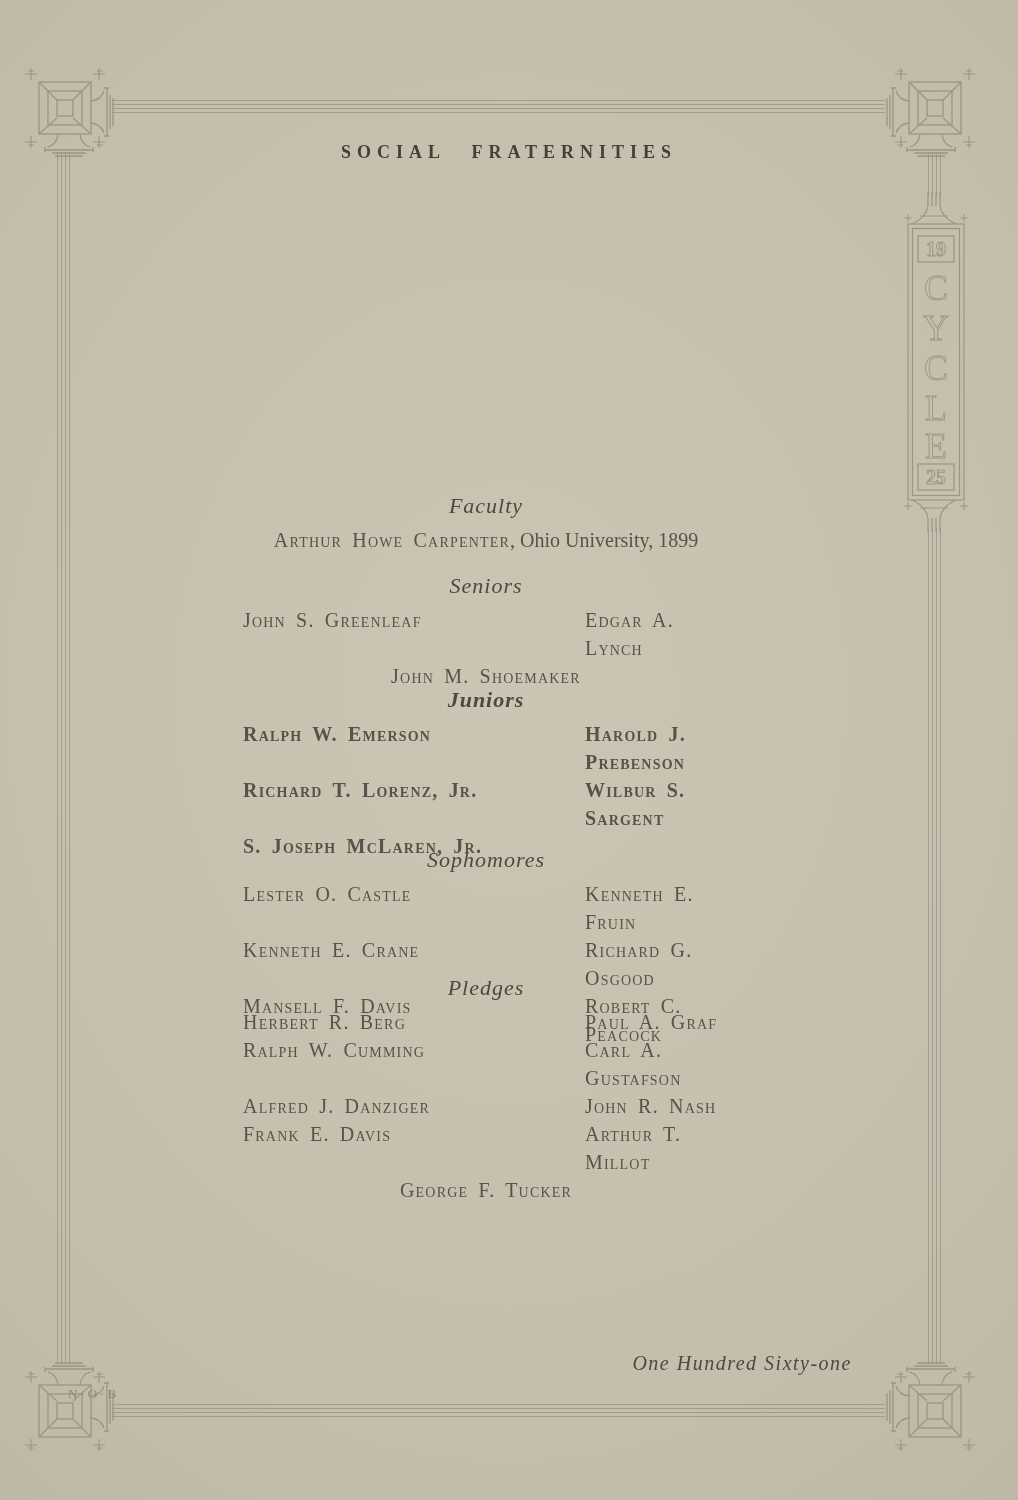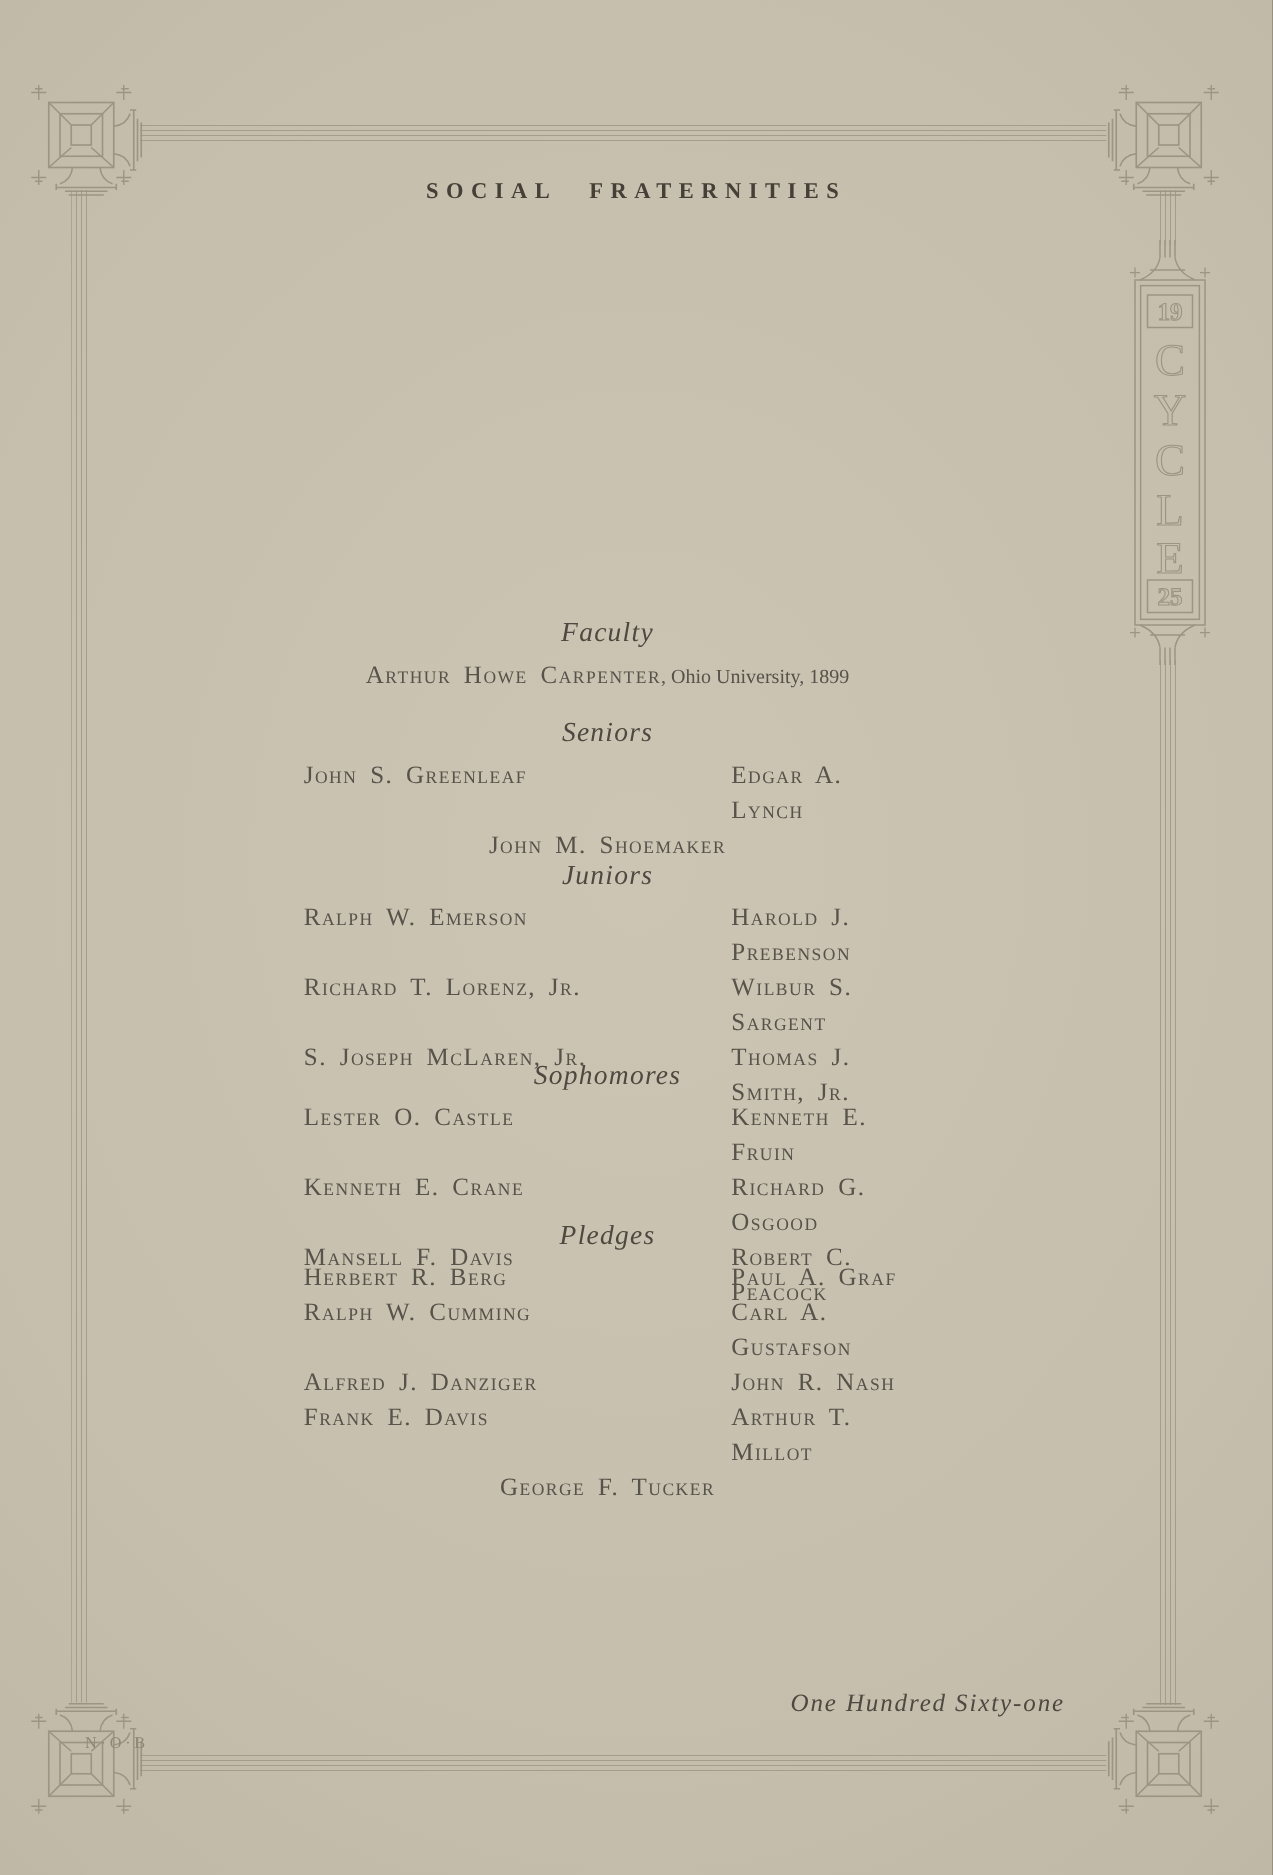--- a/index.html
+++ b/index.html
@@ -37,21 +37,21 @@
   .section{position:absolute;left:0;width:100%;}
   .sec-heading{
     text-align:center;font-style:italic;font-size:22px;
     line-height:30px;margin-bottom:6px;color:#4e4840;
     letter-spacing:1px;
     margin-top:44px;
   }
   .pair-row{display:grid;grid-template-columns:342px 1fr;line-height:27px;}
   .center-row{text-align:center;line-height:27px;}
   .sc{font-variant:small-caps;font-size:20px;letter-spacing:1.2px;word-spacing:4px;color:#57524a;}
-  .plain{font-size:16px;color:#57524a;}
+  .plain{font-size:20px;color:#57524a;}
   .folio{
     position:absolute;right:166px;top:1352px;
     font-style:italic;font-size:20px;letter-spacing:1.5px;color:#4e4840;margin-left:32px;
   }
   .printer-mark{
     position:absolute;left:68px;top:1386px;
     font-size:13px;letter-spacing:3px;color:#8e8777;
   }
 </style>
 </head>
@@ -130,33 +130,32 @@
         <div class="center-row"><span><span class="sc">Arthur Howe Carpenter</span><span class="plain">, Ohio University, 1899</span></span></div>
       </div>
       <div class="section" style="top: 527px;">
         <div class="sec-heading">Seniors</div>
         <div class="pair-row">
           <span><span class="sc">John S. Greenleaf</span></span>
           <span><span class="sc">Edgar A. Lynch</span></span>
         </div>
         <div class="center-row"><span><span class="sc">John M. Shoemaker</span></span></div>
       </div>
-      <div class="section" style="top: 641px;">
+      <div class="section" style="top: 641px; font-weight: bold;">
         <div class="sec-heading">Juniors</div>
         <div class="pair-row">
           <span><span class="sc">Ralph W. Emerson</span></span>
           <span><span class="sc">Harold J. Prebenson</span></span>
         </div>
         <div class="pair-row">
           <span><span class="sc">Richard T. Lorenz, Jr.</span></span>
           <span><span class="sc">Wilbur S. Sargent</span></span>
         </div>
         <div class="pair-row">
           <span><span class="sc">S. Joseph McLaren, Jr.</span></span>
-          <span><span class="sc">Thomas J. Smith, Jr.</span></span>
         </div>
       </div>
       <div class="section" style="top: 801px;">
         <div class="sec-heading">Sophomores</div>
         <div class="pair-row">
           <span><span class="sc">Lester O. Castle</span></span>
           <span><span class="sc">Kenneth E. Fruin</span></span>
         </div>
         <div class="pair-row">
           <span><span class="sc">Kenneth E. Crane</span></span>

